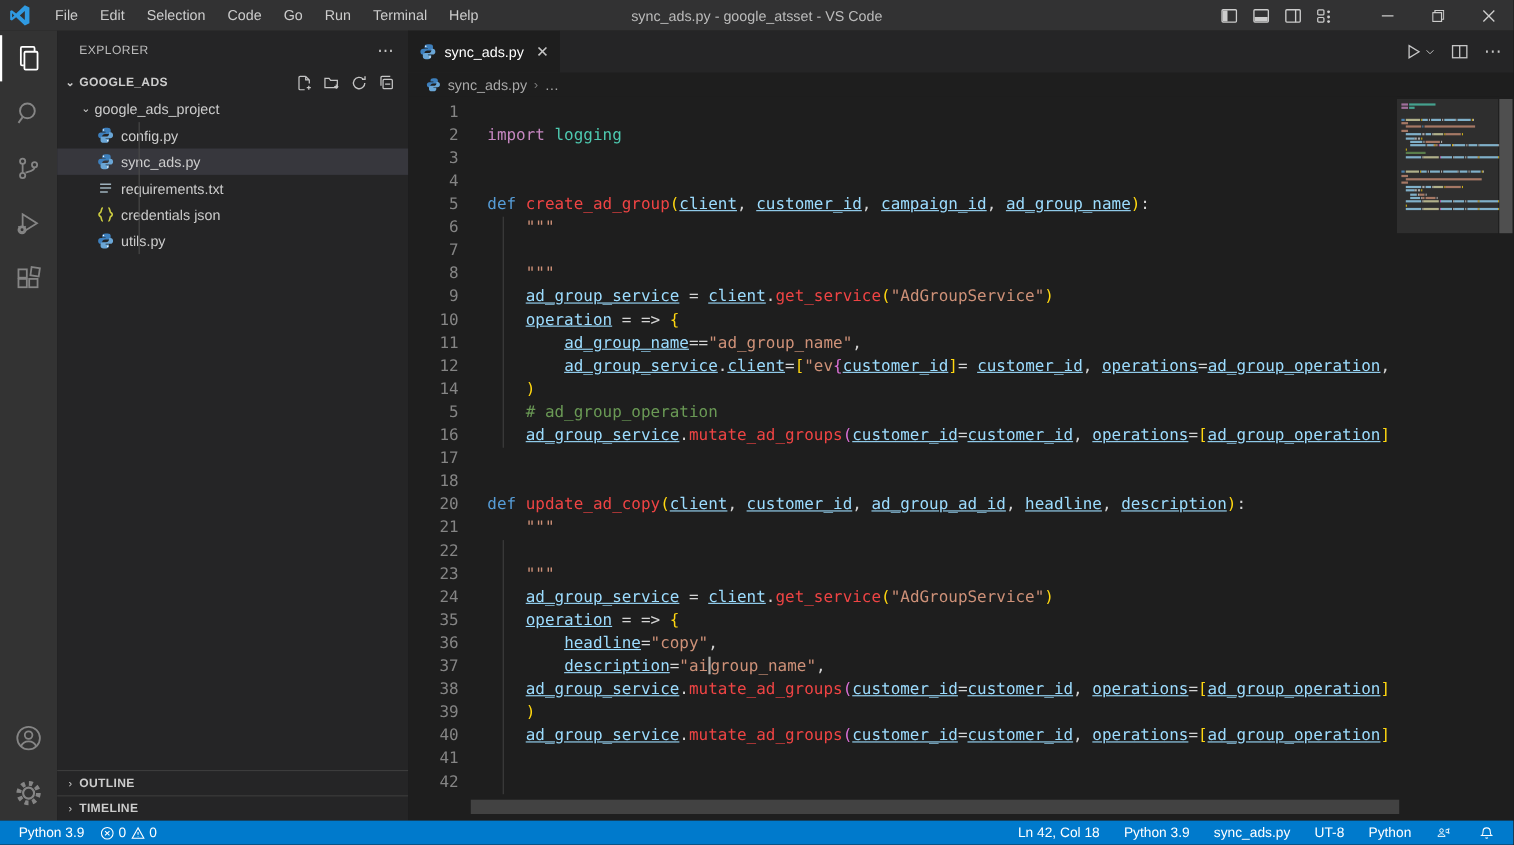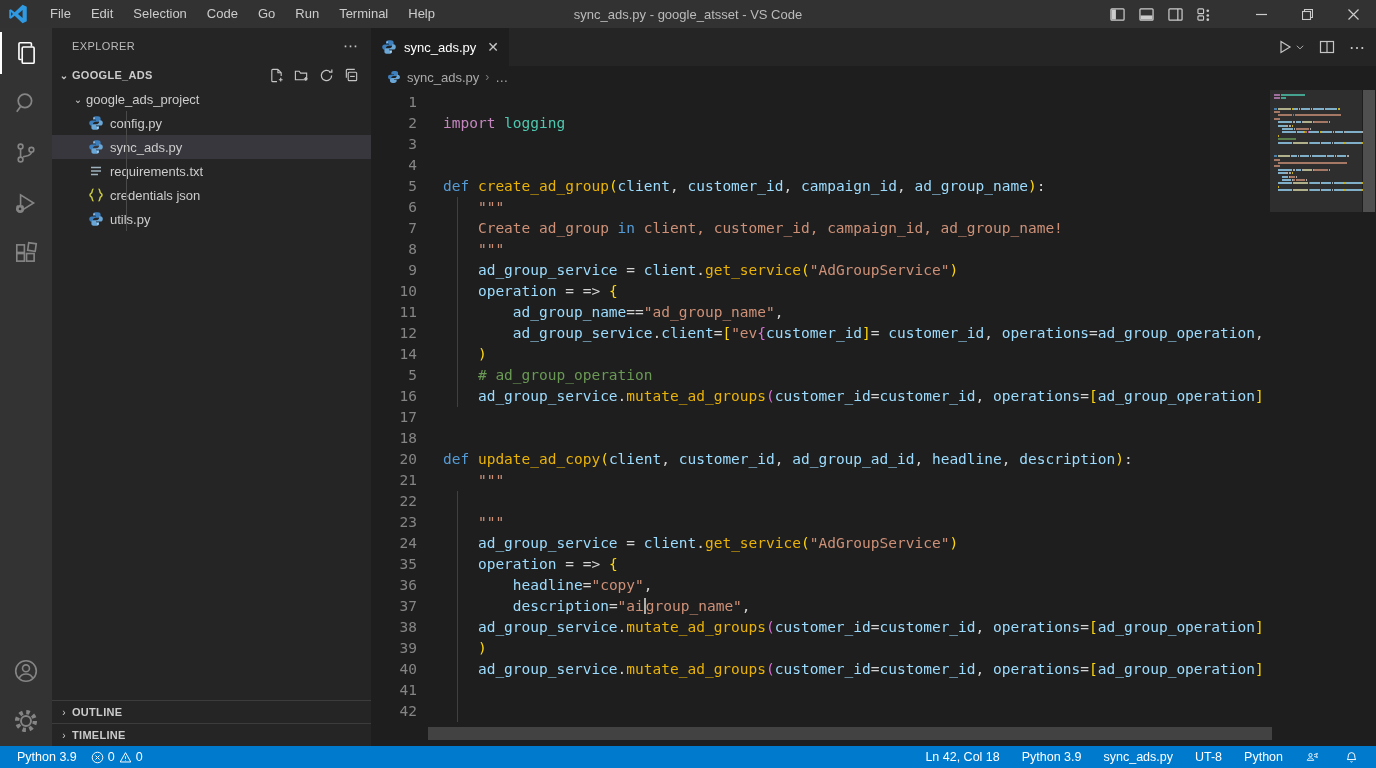--- a/index.html
+++ b/index.html
@@ -69,22 +69,22 @@
                 color:#a9a9a9; font-size:13px; background:#1e1e1e; }
   .breadcrumb .ficon { width:14px; height:14px; }
   .bc-sep { color:#7a7a7a; font-size:12px; }
 
   
   .code-area { position:relative; flex:1; overflow:hidden; padding-top:4px;
                font-family:"DejaVu Sans Mono", monospace; font-size:14.5px; }
   .code-row { height:21px; display:flex; white-space:pre; line-height:21px; }
   .ln { width:72px; flex:0 0 72px; text-align:right; padding-right:26px; color:#858585; }
   .ctext { color:#d4d4d4; white-space:pre; }
-  .tok-kw  { color:#c586c0; } .tok-kwb { color:#569cd6; } .tok-fn  { color:#eab308; }
-  .tok-var { color:#9cdcfe; } .tok-type{ color:#4ec9b0; } .tok-str { color:#ce9178; }
+  .tok-kw  { color:#c586c0; } .tok-kwb { color:#569cd6; } .tok-fn  { color:#ef4444; }
+  .tok-var { color:#9cdcfe;text-decoration:underline; } .tok-type{ color:#4ec9b0; } .tok-str { color:#ce9178; }
   .tok-com { color:#6a9955; } .tok-pun { color:#d4d4d4; } .tok-gold{ color:#ffd710; }
   .tok-pink{ color:#da70d6; }
   .cursor { display:inline-block; width:2px; height:16px; background:#aeafad; vertical-align:-3px; }
   .indent-guide { position:absolute; width:1px; background:#404040; left:86px; }
 
   
   .minimap { position:absolute; top:0; right:14px; width:92px; bottom:0; background:#1e1e1e; }
   .mm-row { position:absolute; height:2px; }
   .mm-bar { position:absolute; height:2px; top:0; }
   .mm-slider { position:absolute; left:0; right:0; top:2px; height:122px; background:rgba(121,121,121,0.18); }
@@ -352,21 +352,21 @@
       <div class="code-area" id="codeArea">
         <div class="indent-guide" style="top:109px;height:210px;"></div>
         <div class="indent-guide" style="top:403px;height:231px;"></div>
         <div id="codeLines">
             <div class="code-row"><div class="ln">1</div></div>
             <div class="code-row"><div class="ln">2</div><div class="ctext"><span class="tok-kw">import </span><span class="tok-type">logging</span></div></div>
             <div class="code-row"><div class="ln">3</div><div class="ctext"></div></div>
             <div class="code-row"><div class="ln">4</div><div class="ctext"></div></div>
             <div class="code-row"><div class="ln">5</div><div class="ctext"><span class="tok-kwb">def </span><span class="tok-fn">create_ad_group</span><span class="tok-gold">(</span><span class="tok-var">client</span><span class="tok-pun">, </span><span class="tok-var">customer_id</span><span class="tok-pun">, </span><span class="tok-var">campaign_id</span><span class="tok-pun">, </span><span class="tok-var">ad_group_name</span><span class="tok-gold">)</span><span class="tok-pun">:</span></div></div>
             <div class="code-row"><div class="ln">6</div><div class="ctext"><span class="tok-str">    """</span></div></div>
-            <div class="code-row"><div class="ln">7</div><div class="ctext"><span class="tok-pun">    </span><span class="tok-str">Create ad_group </span><span class="tok-kwb">in</span><span class="tok-str"> client, customer_id, campaign_id, ad_group_name!</span></div></div>
+            <div class="code-row"><div class="ln">7</div></div>
             <div class="code-row"><div class="ln">8</div><div class="ctext"><span class="tok-str">    """</span></div></div>
             <div class="code-row"><div class="ln">9</div><div class="ctext"><span class="tok-pun">    </span><span class="tok-var">ad_group_service</span><span class="tok-pun"> = </span><span class="tok-var">client</span><span class="tok-pun">.</span><span class="tok-fn">get_service</span><span class="tok-gold">(</span><span class="tok-str">"AdGroupService"</span><span class="tok-gold">)</span></div></div>
             <div class="code-row"><div class="ln">10</div><div class="ctext"><span class="tok-pun">    </span><span class="tok-var">operation</span><span class="tok-pun"> = </span><span class="tok-pun">=&gt; </span><span class="tok-gold">{</span></div></div>
             <div class="code-row"><div class="ln">11</div><div class="ctext"><span class="tok-pun">        </span><span class="tok-var">ad_group_name</span><span class="tok-pun">==</span><span class="tok-str">"ad_group_name"</span><span class="tok-pun">,</span></div></div>
             <div class="code-row"><div class="ln">12</div><div class="ctext"><span class="tok-pun">        </span><span class="tok-var">ad_group_service</span><span class="tok-pun">.</span><span class="tok-var">client</span><span class="tok-pun">=</span><span class="tok-gold">[</span><span class="tok-str">"ev</span><span class="tok-pink">{</span><span class="tok-var">customer_id</span><span class="tok-gold">]</span><span class="tok-pun">= </span><span class="tok-var">customer_id</span><span class="tok-pun">, </span><span class="tok-var">operations</span><span class="tok-pun">=</span><span class="tok-var">ad_group_operation</span><span class="tok-pun">,</span></div></div>
             <div class="code-row"><div class="ln">14</div><div class="ctext"><span class="tok-pun">    </span><span class="tok-gold">)</span></div></div>
             <div class="code-row"><div class="ln">5</div><div class="ctext"><span class="tok-pun">    </span><span class="tok-com"># ad_group_operation</span></div></div>
             <div class="code-row"><div class="ln">16</div><div class="ctext"><span class="tok-pun">    </span><span class="tok-var">ad_group_service</span><span class="tok-pun">.</span><span class="tok-fn">mutate_ad_groups</span><span class="tok-pink">(</span><span class="tok-var">customer_id</span><span class="tok-pun">=</span><span class="tok-var">customer_id</span><span class="tok-pun">, </span><span class="tok-var">operations</span><span class="tok-pun">=</span><span class="tok-gold">[</span><span class="tok-var">ad_group_operation</span><span class="tok-gold">]</span></div></div>
             <div class="code-row"><div class="ln">17</div><div class="ctext"></div></div>
             <div class="code-row"><div class="ln">18</div><div class="ctext"></div></div>

